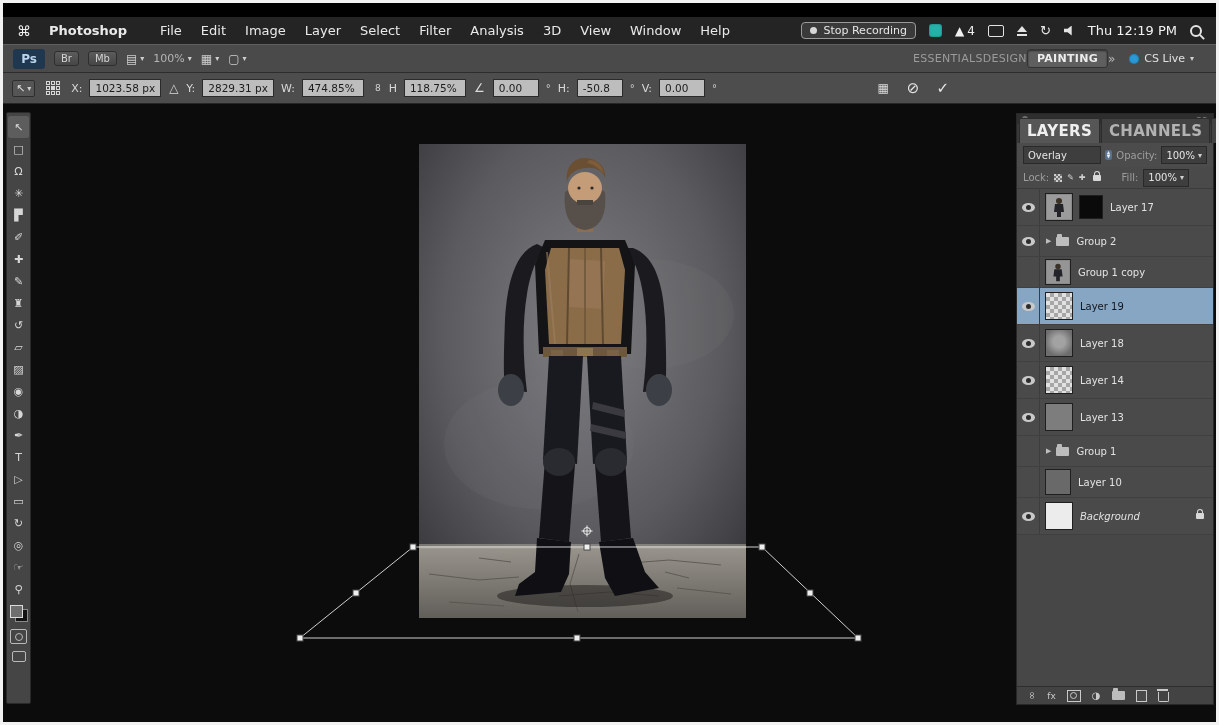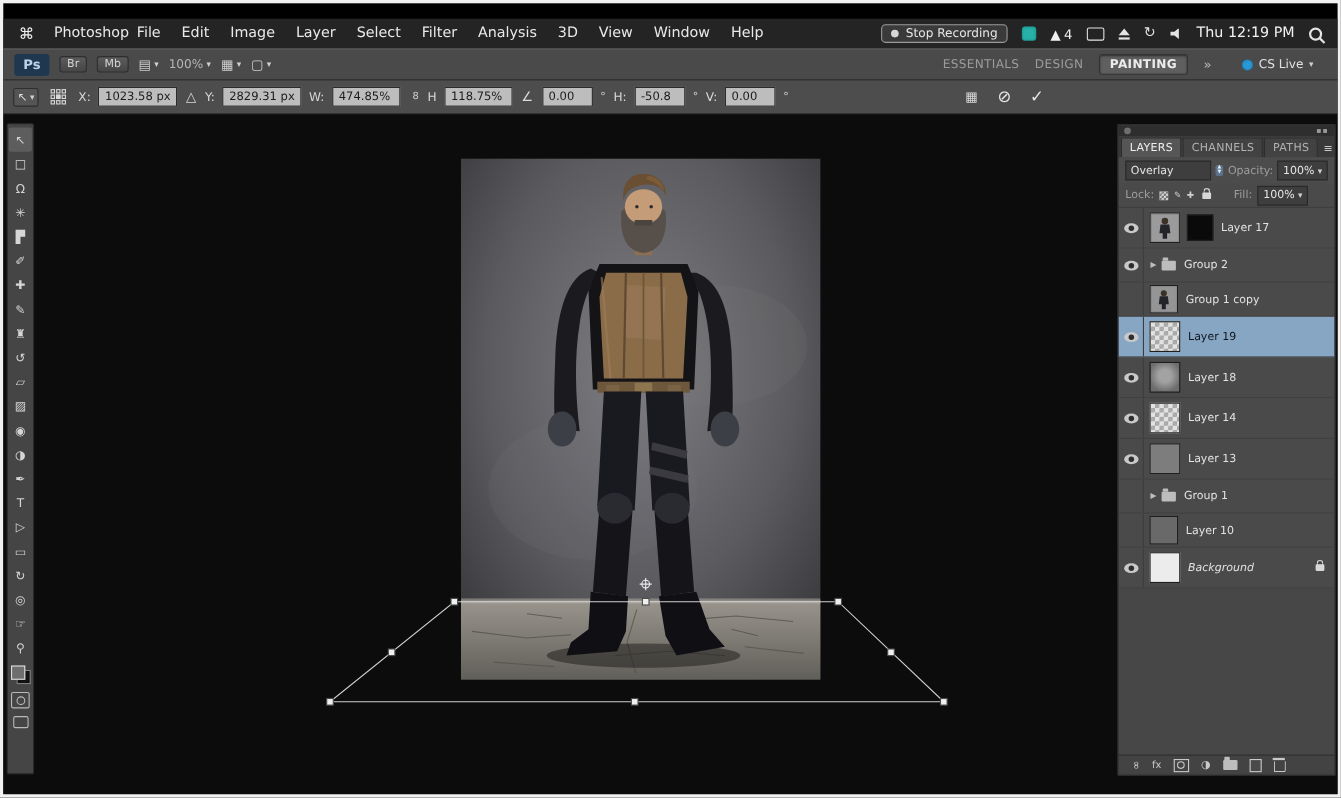--- a/index.html
+++ b/index.html
@@ -4,21 +4,21 @@
 <style>
   html,body{margin:0;padding:0;background:#ffffff;}
   .screen{position:relative;width:1219px;height:725px;box-sizing:border-box;border:3px solid #f2f2f2;
     background:#000;font-family:"DejaVu Sans","Liberation Sans",sans-serif;overflow:hidden;
     -webkit-font-smoothing:antialiased;}
 
   
   .menubar{position:absolute;left:0;top:14px;width:100%;height:27px;background:#242424;
     display:flex;align-items:center;padding:0 14px;box-sizing:border-box;color:#e9e9e9;font-size:13px;gap:0;}
   .menubar .mitem{margin-right:19px;white-space:nowrap;}
-  .menubar .appname{font-weight:normal;margin-right:7px;}
+  .menubar .appname{font-weight:bold;margin-right:33px;}
   .apple{margin-right:18px;font-size:14px;color:#f0f0f0;}
   .mright{margin-left:auto;display:flex;align-items:center;gap:13px;}
   .reccap{display:flex;align-items:center;gap:6px;border:1px solid #9a9a9a;border-radius:4px;
     padding:1px 8px;font-size:11px;color:#e6e6e6;background:#3a3a3a;}
   .recdot{width:7px;height:7px;border-radius:50%;background:#d7d7d7;}
   .cube{width:13px;height:13px;border-radius:3px;background:#27b0a8;box-shadow:inset 0 0 2px #0e6b66;}
   .flagbadge{display:flex;align-items:center;gap:3px;font-size:12px;color:#f0f0f0;}
   .display{width:14px;height:10px;border:1px solid #e3e3e3;border-radius:2px;}
   .eject{width:0;height:0;border-left:5px solid transparent;border-right:5px solid transparent;
     border-bottom:6px solid #e3e3e3;position:relative;margin-bottom:3px;}
@@ -36,21 +36,21 @@
     border-top:1px solid #5f5f5f;border-bottom:1px solid #2d2d2d;display:flex;align-items:center;
     padding:0 10px;box-sizing:border-box;gap:9px;font-size:11px;color:#c9c9c9;}
   .pslogo{width:32px;height:20px;background:#20384f;color:#b9d4ec;font-weight:bold;font-size:12px;
     display:flex;align-items:center;justify-content:center;border-radius:3px;}
   .barbtn{padding:1px 6px;font-size:10px;color:#d3d3d3;background:linear-gradient(#5c5c5c,#464646);
     border:1px solid #2e2e2e;border-radius:3px;}
   .iconbtn{display:flex;align-items:center;gap:3px;color:#cfcfcf;}
   .gridglyph{font-size:12px;}
   .dd{font-size:8px;color:#cfcfcf;}
   .zoomlv{color:#b5b5b5;}
-  .wsgroup{margin-left:auto;display:flex;align-items:center;gap:14px;}
+  .wsgroup{margin-left:auto;display:flex;align-items:center;gap:0;}
   .ws{color:#9b9b9b;font-size:11px;letter-spacing:0.3px;}
   .ws.active{color:#ececec;background:#5f5f5f;border:1px solid #343434;border-radius:3px;padding:2px 9px;
     box-shadow:inset 0 1px 2px #2c2c2c;font-weight:bold;}
   .chev{color:#b8b8b8;font-size:12px;margin-right:14px;}
   .cslive{display:flex;align-items:center;gap:5px;color:#e0e0e0;margin-right:12px;}
   .bluedot{width:10px;height:10px;border-radius:50%;background:#2a9ad6;box-shadow:inset 0 0 2px #0d5d8c;}
 
   
   .optbar{position:absolute;left:0;top:70px;width:100%;height:31px;background:#4d4d4d;
     border-bottom:1px solid #262626;display:flex;align-items:center;padding:0 9px;box-sizing:border-box;
@@ -93,22 +93,22 @@
   .xform{position:absolute;left:0;top:0;z-index:3;pointer-events:none;}
 
   
   .panel{position:absolute;right:2px;top:9px;width:198px;height:592px;background:#4c4c4c;
     border:1px solid #282828;box-sizing:border-box;z-index:5;display:flex;flex-direction:column;
     font-size:10px;color:#ddd;}
   .ptop{height:10px;background:#2e2e2e;display:flex;align-items:center;padding:0 5px;gap:3px;}
   .pdot{width:6px;height:6px;border-radius:50%;background:#6f6f6f;}
   .pdash{margin-left:auto;color:#9a9a9a;font-size:7px;letter-spacing:1px;}
   .ptabs{height:19px;background:#393939;display:flex;align-items:flex-end;padding:0 2px;gap:1px;}
-  .ptab{padding:3px 7px 3px;background:#424242;color:#b2b2b2;font-size:10px;border:1px solid #2c2c2c;
-    border-bottom:none;border-radius:2px 2px 0 0;letter-spacing:0.3px;}
+  .ptab{padding:3px 7px 3px;background:#424242;color:#b2b2b2;font-size:15px;border:1px solid #2c2c2c;
+    border-bottom:none;border-radius:2px 2px 0 0;letter-spacing:0.3px;font-weight:bold;}
   .ptab.active{background:#565656;color:#efefef;}
   .pmenu{margin-left:auto;color:#c9c9c9;font-size:10px;padding:0 4px 2px;}
   .blendrow{height:24px;display:flex;align-items:center;gap:4px;padding:0 6px;background:#4c4c4c;}
   .drop{background:#3e3e3e;border:1px solid #292929;color:#e4e4e4;display:flex;align-items:center;
     justify-content:space-between;padding:1px 4px;width:94px;height:14px;font-size:10px;}
   .stepper{display:inline-flex;flex-direction:column;background:#59718a;border-radius:2px;
     padding:1px 2px;font-size:4.5px;line-height:4px;color:#e8eef5;}
   .valbox{background:#3e3e3e;border:1px solid #292929;color:#e4e4e4;display:flex;align-items:center;
     gap:3px;padding:1px 4px;height:14px;font-size:10px;}
   .lockrow{height:21px;display:flex;align-items:center;gap:5px;padding:0 6px;background:#4a4a4a;

